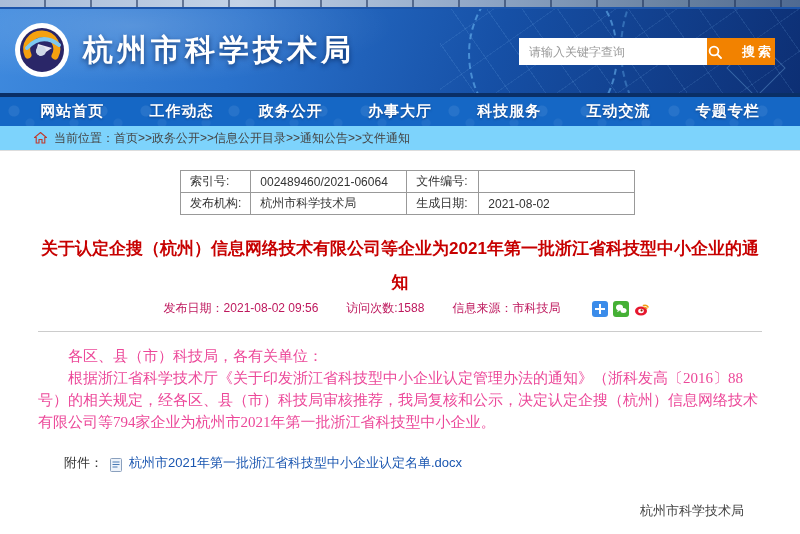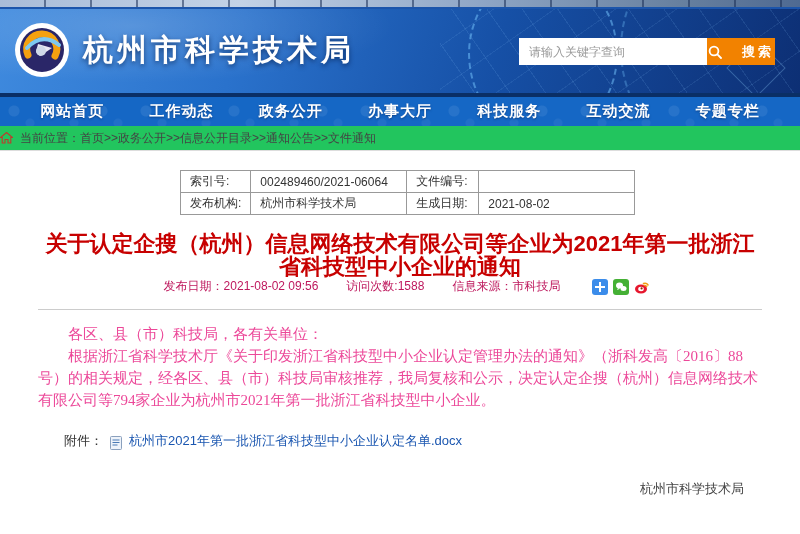--- a/index.html
+++ b/index.html
@@ -46,35 +46,35 @@
   .navbar { height:33px; background-color:#1567c5; border-top:4px solid #0a2f66;
     display:flex; padding:0 28px; position:relative;
     background-image:radial-gradient(circle at 14px 14px, rgba(255,255,255,.08) 5px, transparent 6px),
                      radial-gradient(circle at 30px 26px, rgba(255,255,255,.05) 4px, transparent 5px);
     background-size:44px 30px;gap:21px; }
   .nav-item { flex:1; display:flex; align-items:center; justify-content:center; color:#fff;
     font-size:15px; font-weight:bold; letter-spacing:1px; cursor:pointer;
     text-shadow:0 1px 2px rgba(0,30,80,.5); }
 
   
-  .breadcrumb { height:25px; background:#22c55e; border-bottom:1px solid #ddd;
-    display:flex; align-items:center; font-size:12px; color:#444; }
+  .breadcrumb { height:25px; background:#7dd3fc; border-bottom:1px solid #ddd;
+    display:flex; align-items:center; padding-left:34px; font-size:12px; color:#444; }
   .home-icon { display:inline-flex; margin-right:7px; }
   .crumb { cursor:pointer; }
   .crumb-sep { color:#444; }
 
   
   .content { padding:0 38px; }
   .doc-table { border-collapse:collapse; margin:19px 0 0 142px; }
   .doc-table td { border:1px solid #999; font-size:12px; color:#333; height:22px; padding:0 9px;
     white-space:nowrap; }
   .td-l1 { width:66px; } .td-v1 { width:156px; } .td-l2 { width:72px;margin-top:9px; } .td-v2 { width:156px; }
 
-  .title { color:#c70000; font-size:22px; font-weight:bold; text-align:center;
-    line-height:23px; margin:17px auto 0; max-width:726px; }
+  .title { color:#c70000; font-size:17px; font-weight:bold; text-align:center;
+    line-height:34px; margin:17px auto 0; max-width:726px; }
 
   .meta { display:flex; justify-content:center; align-items:center; font-size:12px; color:#be185d;
     margin-top:0; }
   .meta-item { margin:0 14px; }
   .share { display:inline-flex; gap:5px; margin-left:18px; }
   .share span { width:16px; height:16px; display:inline-flex; cursor:pointer; }
 
   .divider { border:none; border-top:1px solid #ccc; margin:14px 0 0; }
   .doc-number { text-align:center; font-family:"Liberation Serif","DejaVu Serif",serif;
     font-size:14px; color:#555; margin-top:15px; letter-spacing:1px; }

